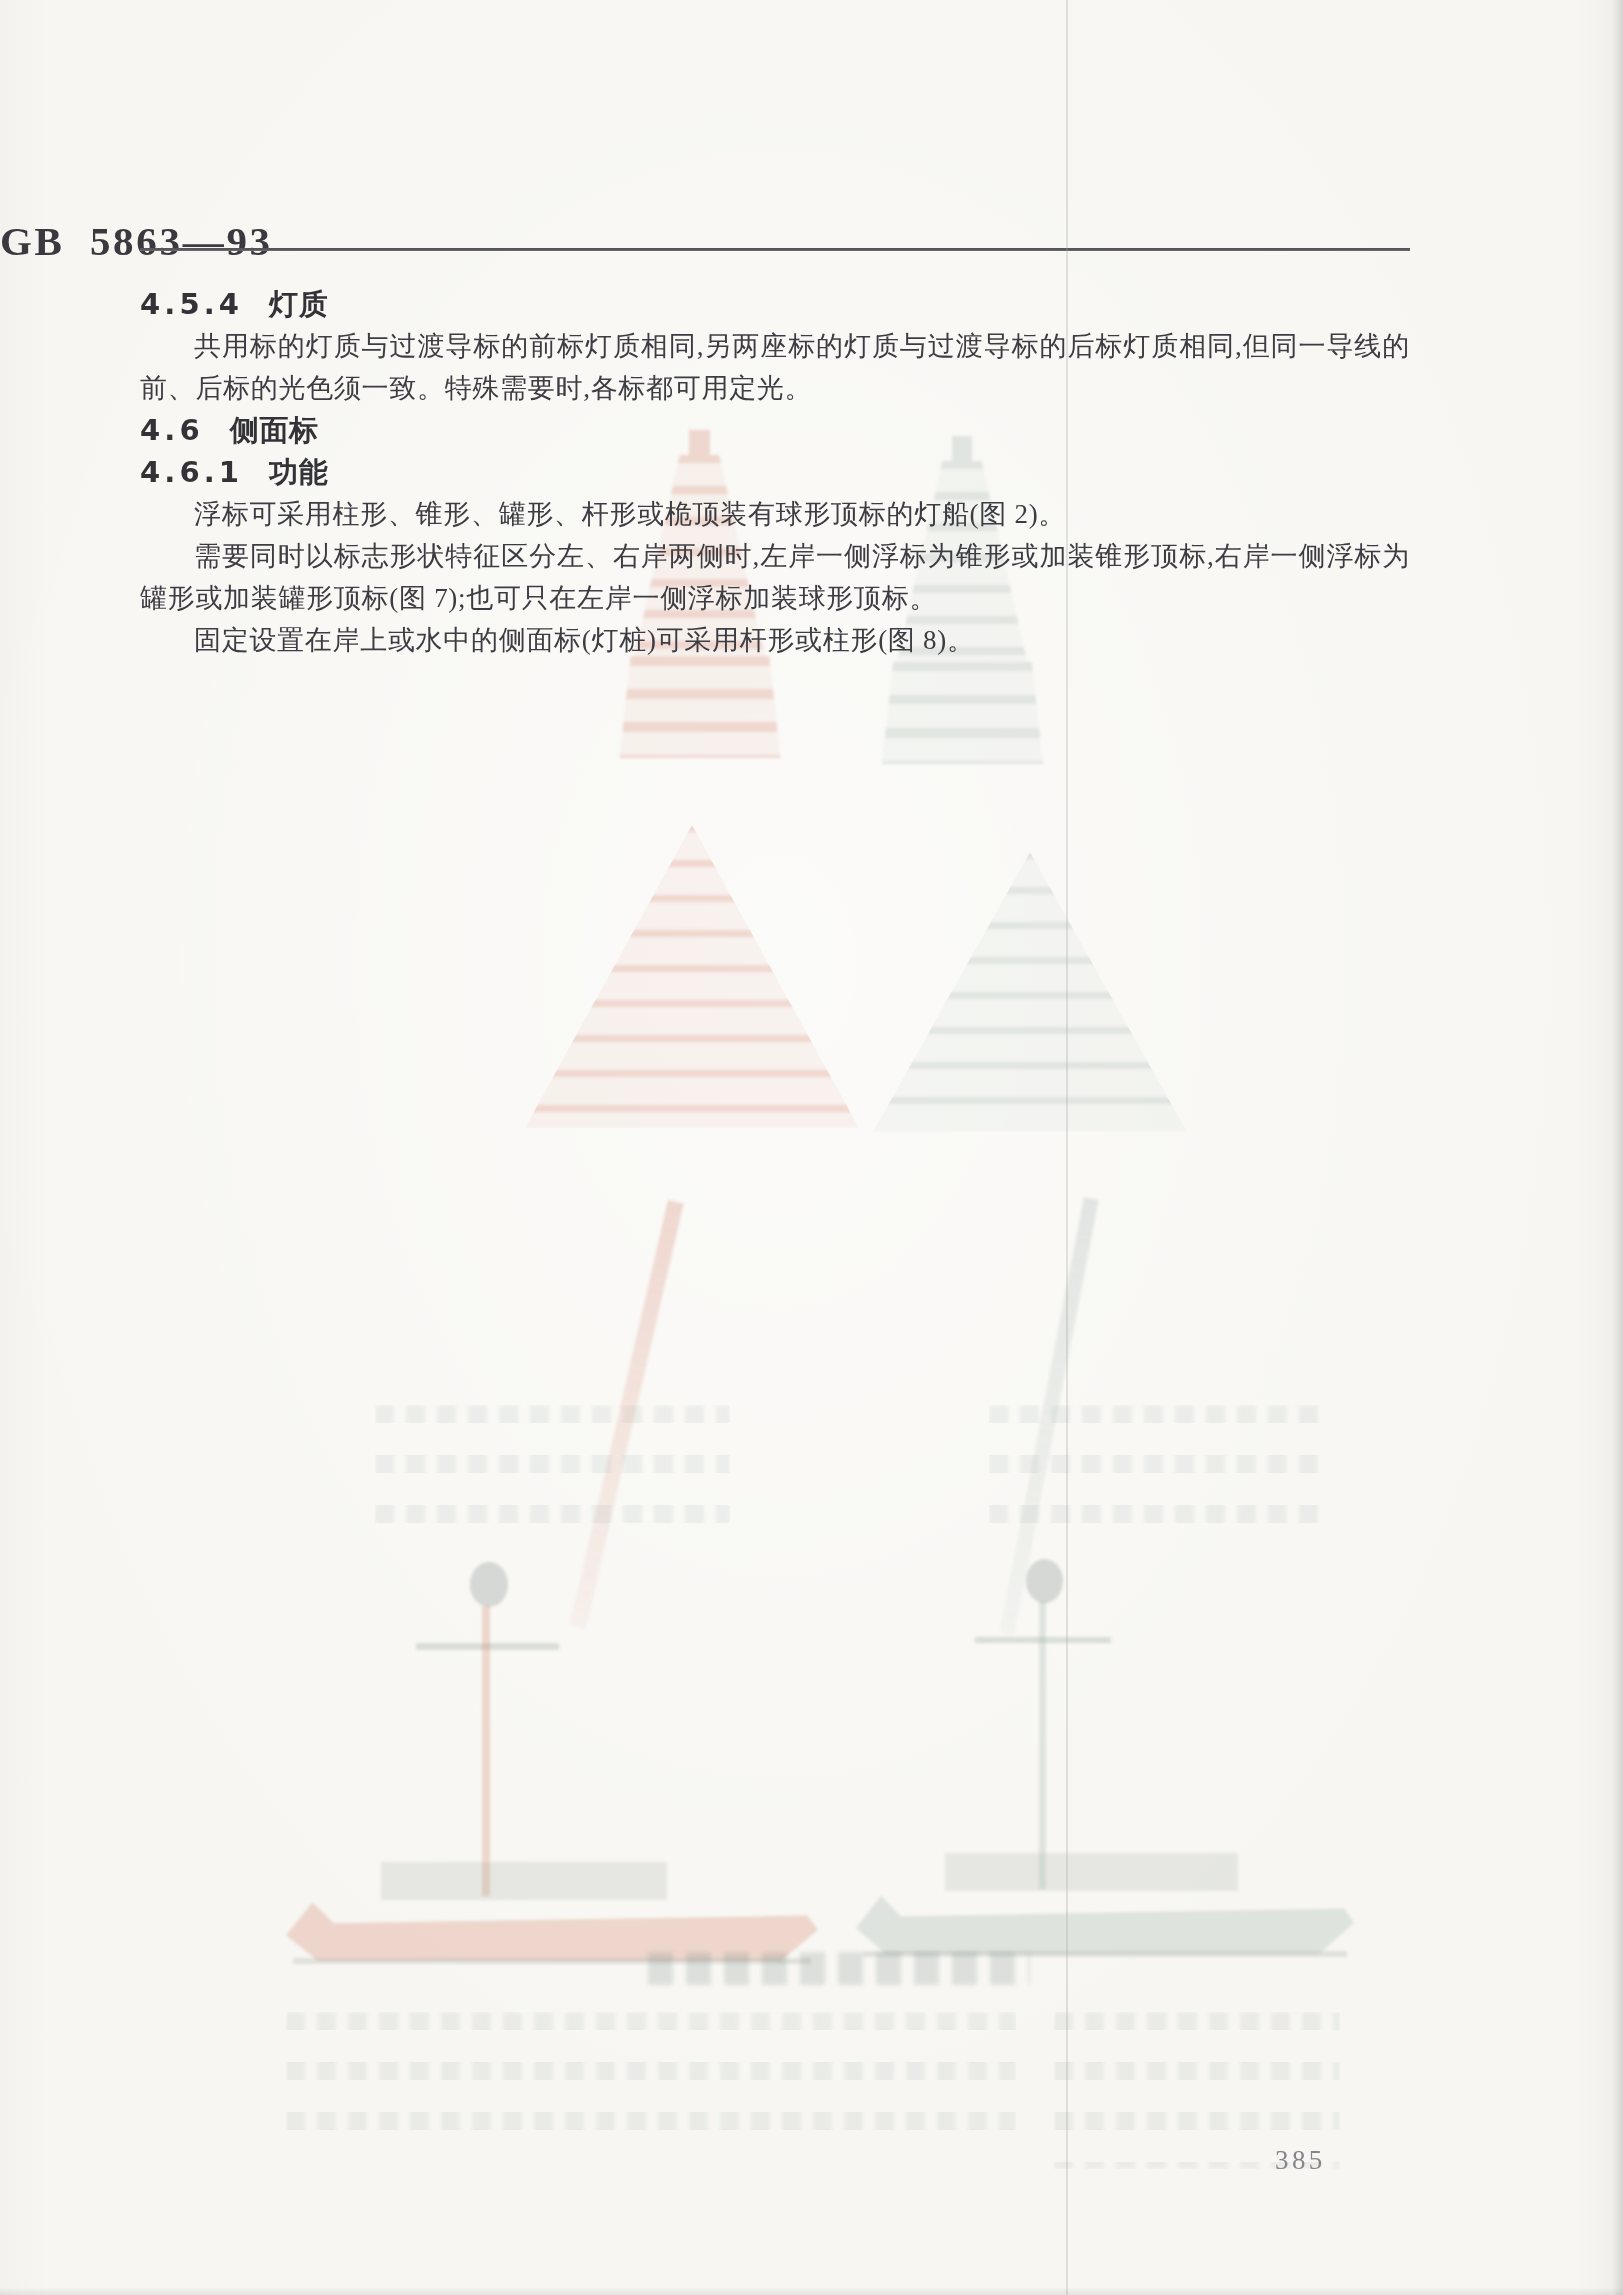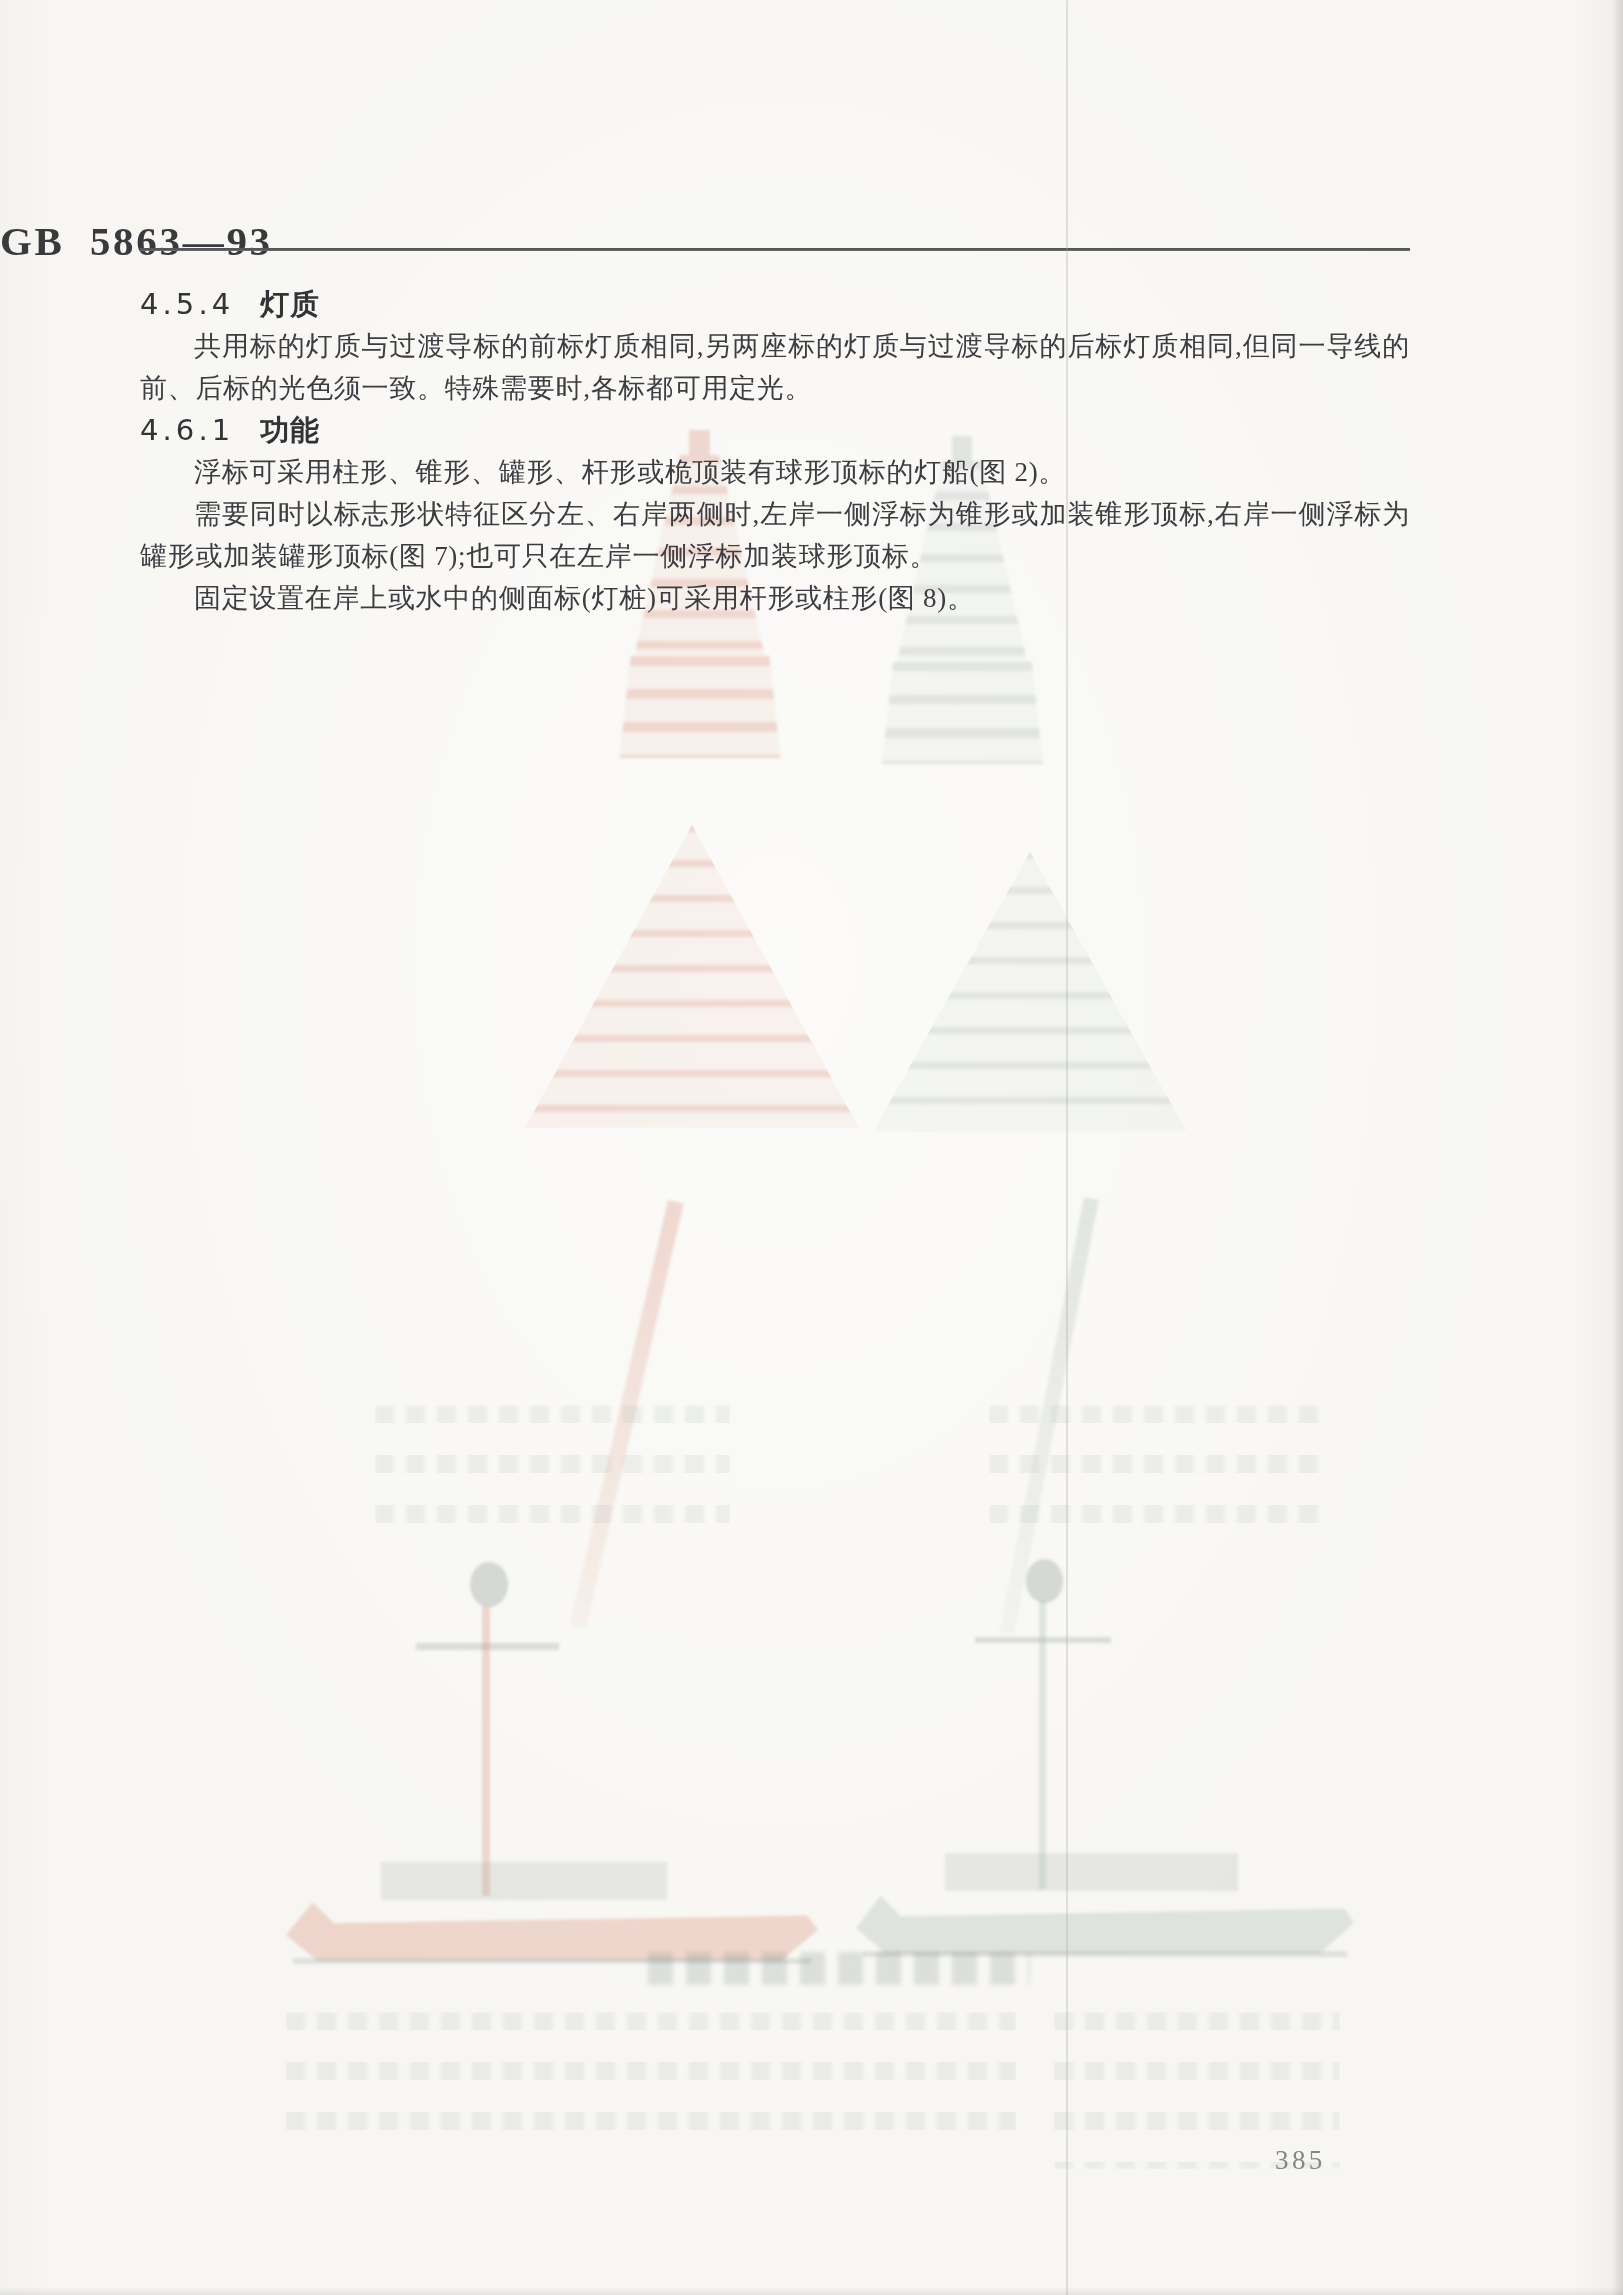--- a/index.html
+++ b/index.html
@@ -32,21 +32,21 @@
     position:absolute;left:140px;top:283px;width:1270px;
     font-size:27px;line-height:42px;letter-spacing:0.7px;
     text-align:justify;text-align-last:left;
   }
   .content .p{ text-indent:2em; }
   .content .h{
     font-family:"DejaVu Sans","Liberation Sans",sans-serif;
     font-weight:700;font-size:29px;color:#333337;
     text-indent:0;
   }
-  .content .h .hnum{ font-weight:400;letter-spacing:4.1px;margin-right:26px; }
+  .content .h .hnum{ font-weight:700;letter-spacing:4.1px;margin-right:26px; }
   
   .pageno{
     position:absolute;left:1275px;top:2145px;
     font-size:27px;letter-spacing:3.4px;color:#85868a;
   }
   
   .crease{
     position:absolute;left:1066px;top:0;width:2px;height:100%;
     background:rgba(165,165,160,.30);
   }
@@ -149,20 +149,21 @@
     <div class="ghost gtext g-gray" style="left:286px;top:2012px;width:730px;height:150px;"></div>
     <div class="ghost gtext g-gray" style="left:1054px;top:2012px;width:286px;height:157px;"></div>
   </div>
 
   <div class="std-header">GB 5863—93</div>
   <div class="head-rule"></div>
 
   <div class="content" id="content">
       <div class="h"><span class="hnum">4.5.4</span><span>灯质</span></div>
       <div class="p">共用标的灯质与过渡导标的前标灯质相同,另两座标的灯质与过渡导标的后标灯质相同,但同一导线的前、后标的光色须一致。特殊需要时,各标都可用定光。</div>
+      <div class="h"><span class="hnum">4.6</span><span>侧面标</span></div>
       <div class="h"><span class="hnum">4.6.1</span><span>功能</span></div>
       <div class="p">浮标可采用柱形、锥形、罐形、杆形或桅顶装有球形顶标的灯船(图 2)。</div>
       <div class="p">需要同时以标志形状特征区分左、右岸两侧时,左岸一侧浮标为锥形或加装锥形顶标,右岸一侧浮标为罐形或加装罐形顶标(图 7);也可只在左岸一侧浮标加装球形顶标。</div>
       <div class="p">固定设置在岸上或水中的侧面标(灯桩)可采用杆形或柱形(图 8)。</div>
     </div>
 
   <div class="pageno">385</div>
 
   <div class="crease"></div>
   <div class="edge-right"></div>

